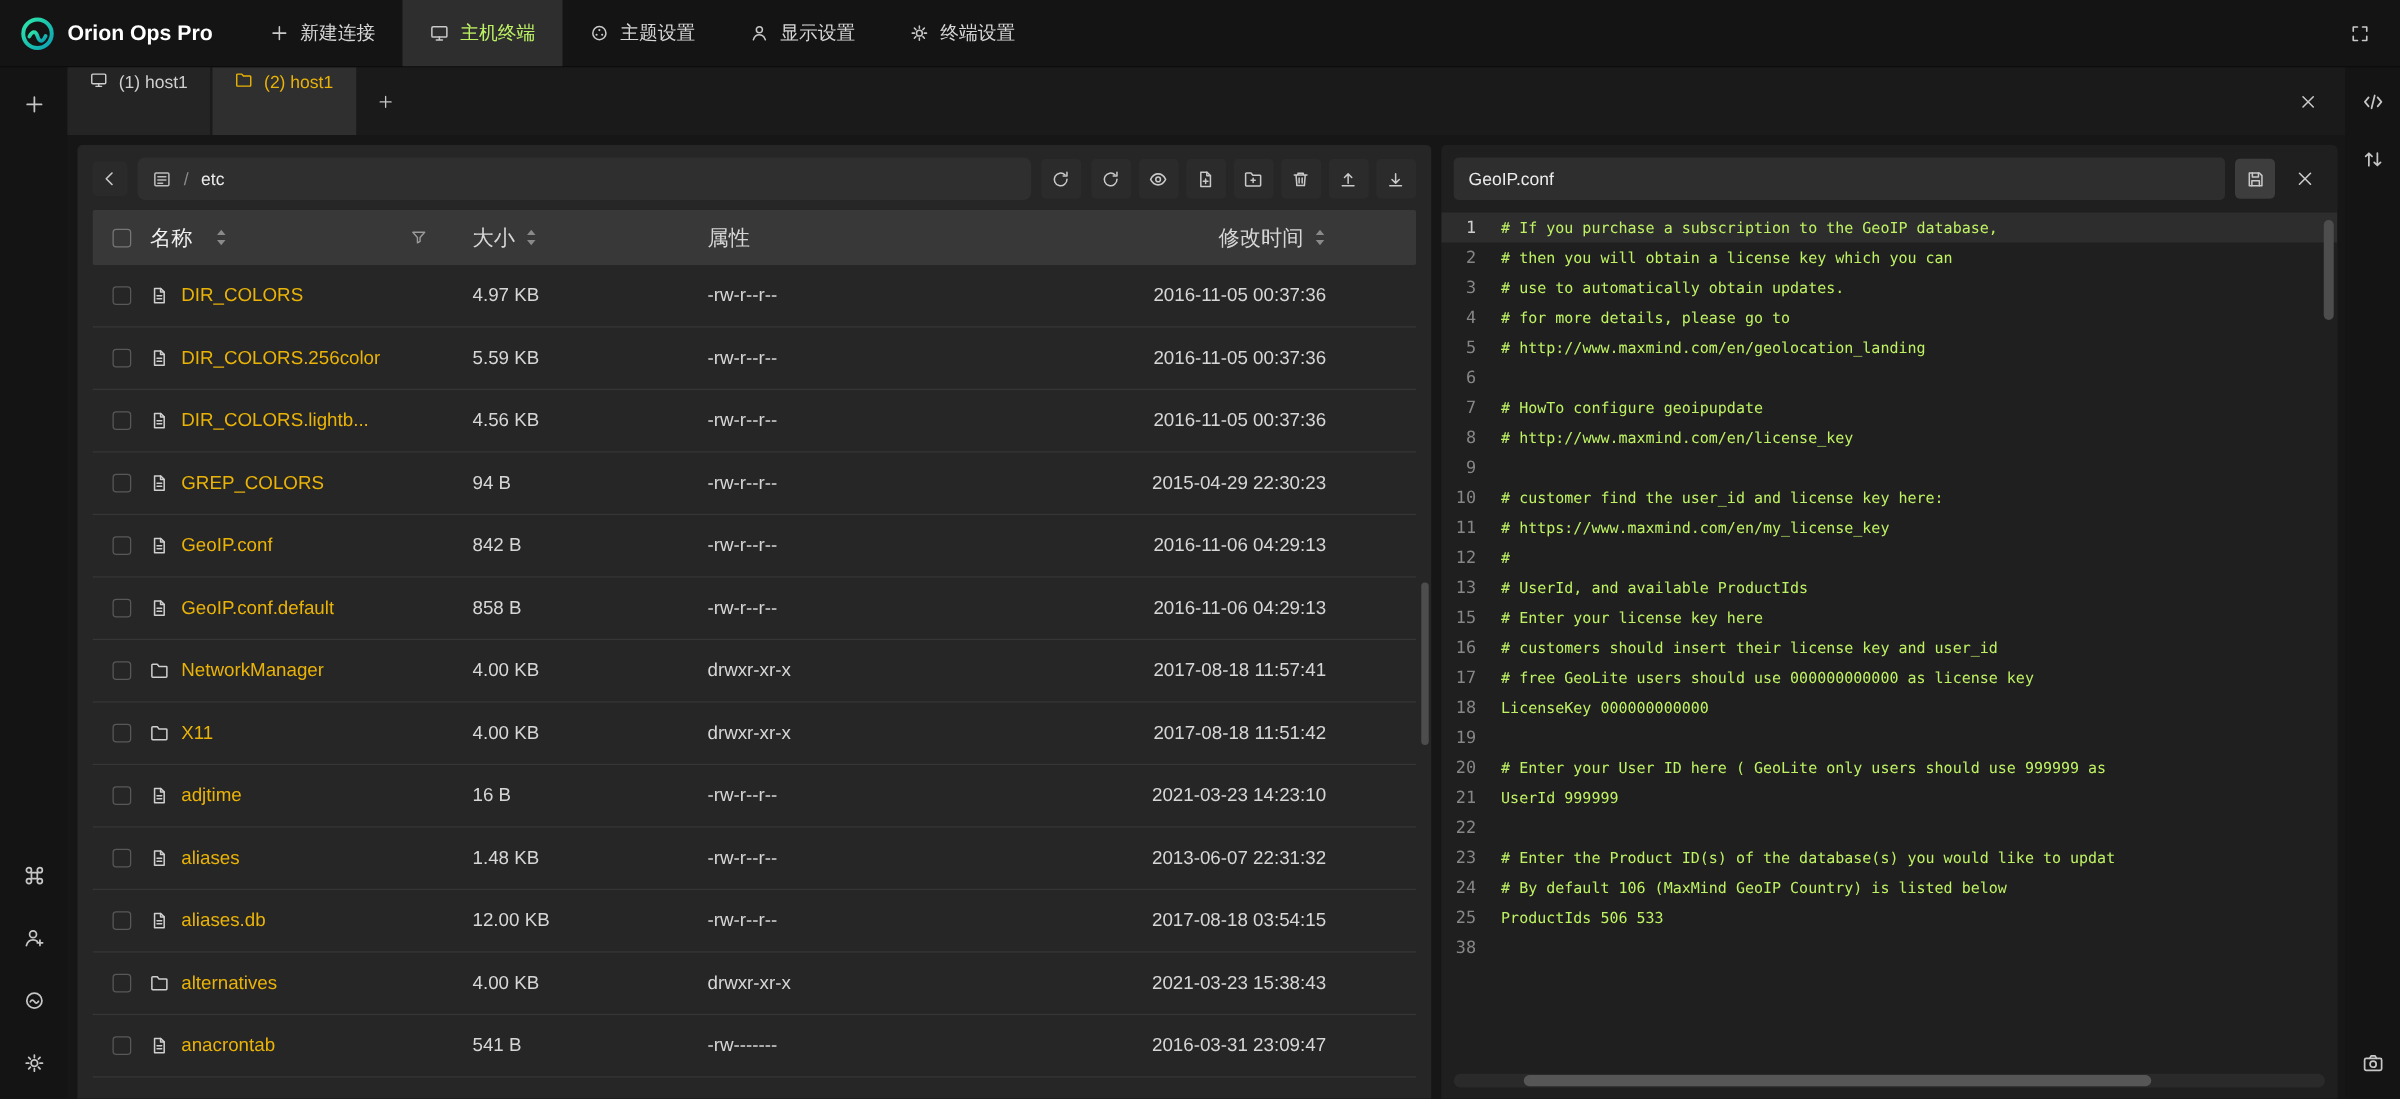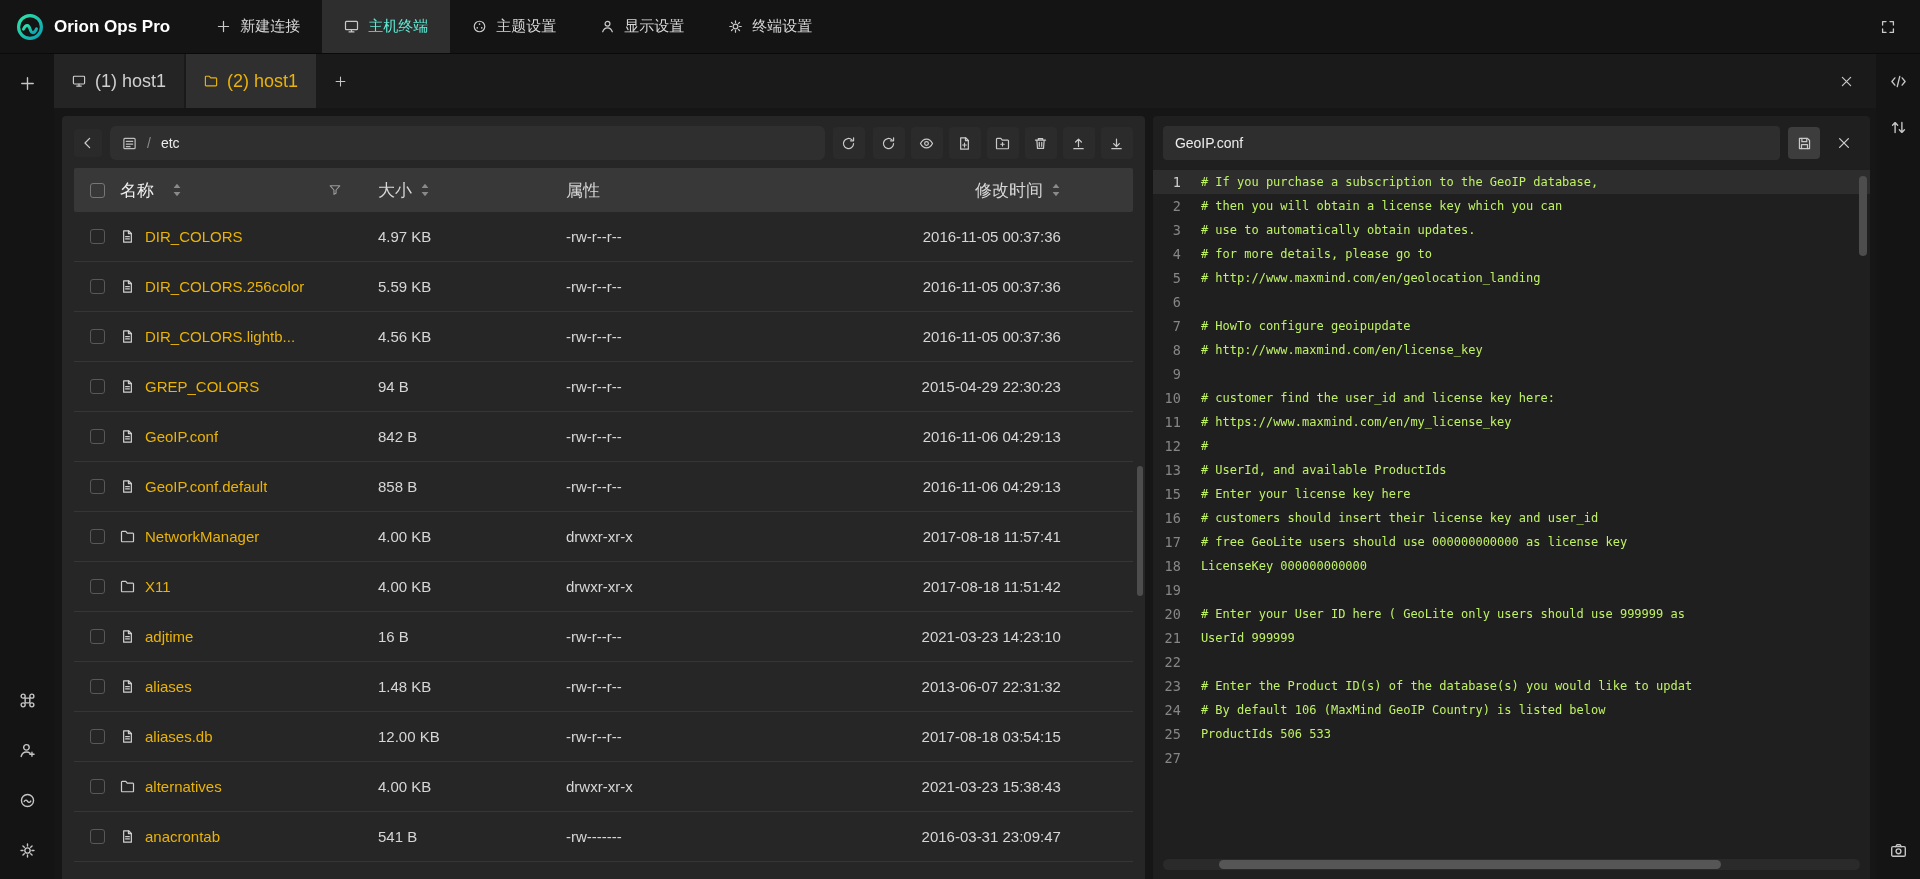--- a/index.html
+++ b/index.html
@@ -11,41 +11,41 @@
   .icon{display:inline-flex;width:16px;height:16px;flex:0 0 auto}
   .icon svg{width:100%;height:100%;display:block}
 
   
   .topnav{height:54px;background:#141414;display:flex;align-items:stretch;border-bottom:1px solid #0a0a0a}
   .brand{display:flex;align-items:center;gap:10px;padding:0 24px 0 16px}
   .brand-title{color:#fff;font-weight:bold;font-size:17px;white-space:nowrap}
   .nav-items{display:flex}
   .nav-item{display:flex;align-items:center;gap:9px;padding:0 22px;font-size:15px;color:#d6d6d6;cursor:pointer;white-space:nowrap}
   .nav-item .icon{width:15px;height:15px;color:#c9c9c9}
-  .nav-item.active{background:#2e2e2e;color:#5eead4}
+  .nav-item.active{background:#2e2e2e;color:#bef264}
   .nav-right{margin-left:auto;display:flex;align-items:center;padding-right:16px}
   .icon-btn{display:flex;align-items:center;justify-content:center;width:32px;height:32px;color:#c9c9c9;cursor:pointer;border-radius:4px}
 
   
   .app-body{flex:1;display:flex;min-height:0}
   .left-rail,.right-rail{background:#141414;display:flex;flex-direction:column;align-items:center}
   .left-rail{width:54px;padding:12px 0}
   .right-rail{width:44px;padding:10px 0 12px}
   .rail-group{display:flex;flex-direction:column;align-items:center;gap:16px}
   .rail-group.bottom{margin-top:auto}
   .right-rail .rail-group{gap:12px}
   .rail-btn{width:34px;height:34px;display:flex;align-items:center;justify-content:center;color:#c6c6c6;cursor:pointer;border-radius:6px}
   .rail-btn .icon{width:17px;height:17px}
 
   .center{flex:1;display:flex;flex-direction:column;min-width:0;background:#161616}
 
   
   .tabbar{height:54px;background:#1a1a1a;display:flex;align-items:stretch}
   .tab-list{display:flex}
-  .tab{display:flex;align-items:center;gap:9px;padding:16px 18px;font-size:18px;background:#242424;color:#cfcfcf;margin-right:2px;cursor:pointer;white-space:nowrap}
+  .tab{display:flex;align-items:flex-start;gap:9px;padding:3px 18px;font-size:14px;background:#242424;color:#cfcfcf;margin-right:2px;cursor:pointer;white-space:nowrap}
   .tab .icon{width:14px;height:14px}
   .tab.active{background:#2f2f2f;color:#eab308}
   .tab-add{width:44px;display:flex;align-items:center;justify-content:center;color:#c6c6c6;cursor:pointer}
   .tab-add .icon{width:13px;height:13px}
   .tabbar-close{margin-left:auto;align-self:center;margin-right:14px}
   .tabbar-close .icon{width:15px;height:15px}
 
   
   .content{flex:1;display:flex;gap:8px;padding:8px 6px 0 8px;min-height:0}
   .file-panel{flex:1.51 1 0;background:#262626;border-radius:4px 4px 0 0;display:flex;flex-direction:column;min-width:0;position:relative;overflow:hidden}
@@ -750,21 +750,21 @@
                 </div>
                 <div class="ed-line">
                   <span class="ln">24</span>
                   <span class="ct"># By default 106 (MaxMind GeoIP Country) is listed below</span>
                 </div>
                 <div class="ed-line">
                   <span class="ln">25</span>
                   <span class="ct">ProductIds 506 533</span>
                 </div>
                 <div class="ed-line">
-                  <span class="ln">27</span>
+                  <span class="ln">38</span>
                   <span class="ct"> </span>
                 </div>
               </div>
             <span class="ed-vscroll"></span>
           </div>
           <div class="ed-hscroll">
             <span class="thumb"></span>
           </div>
         </div>
 

